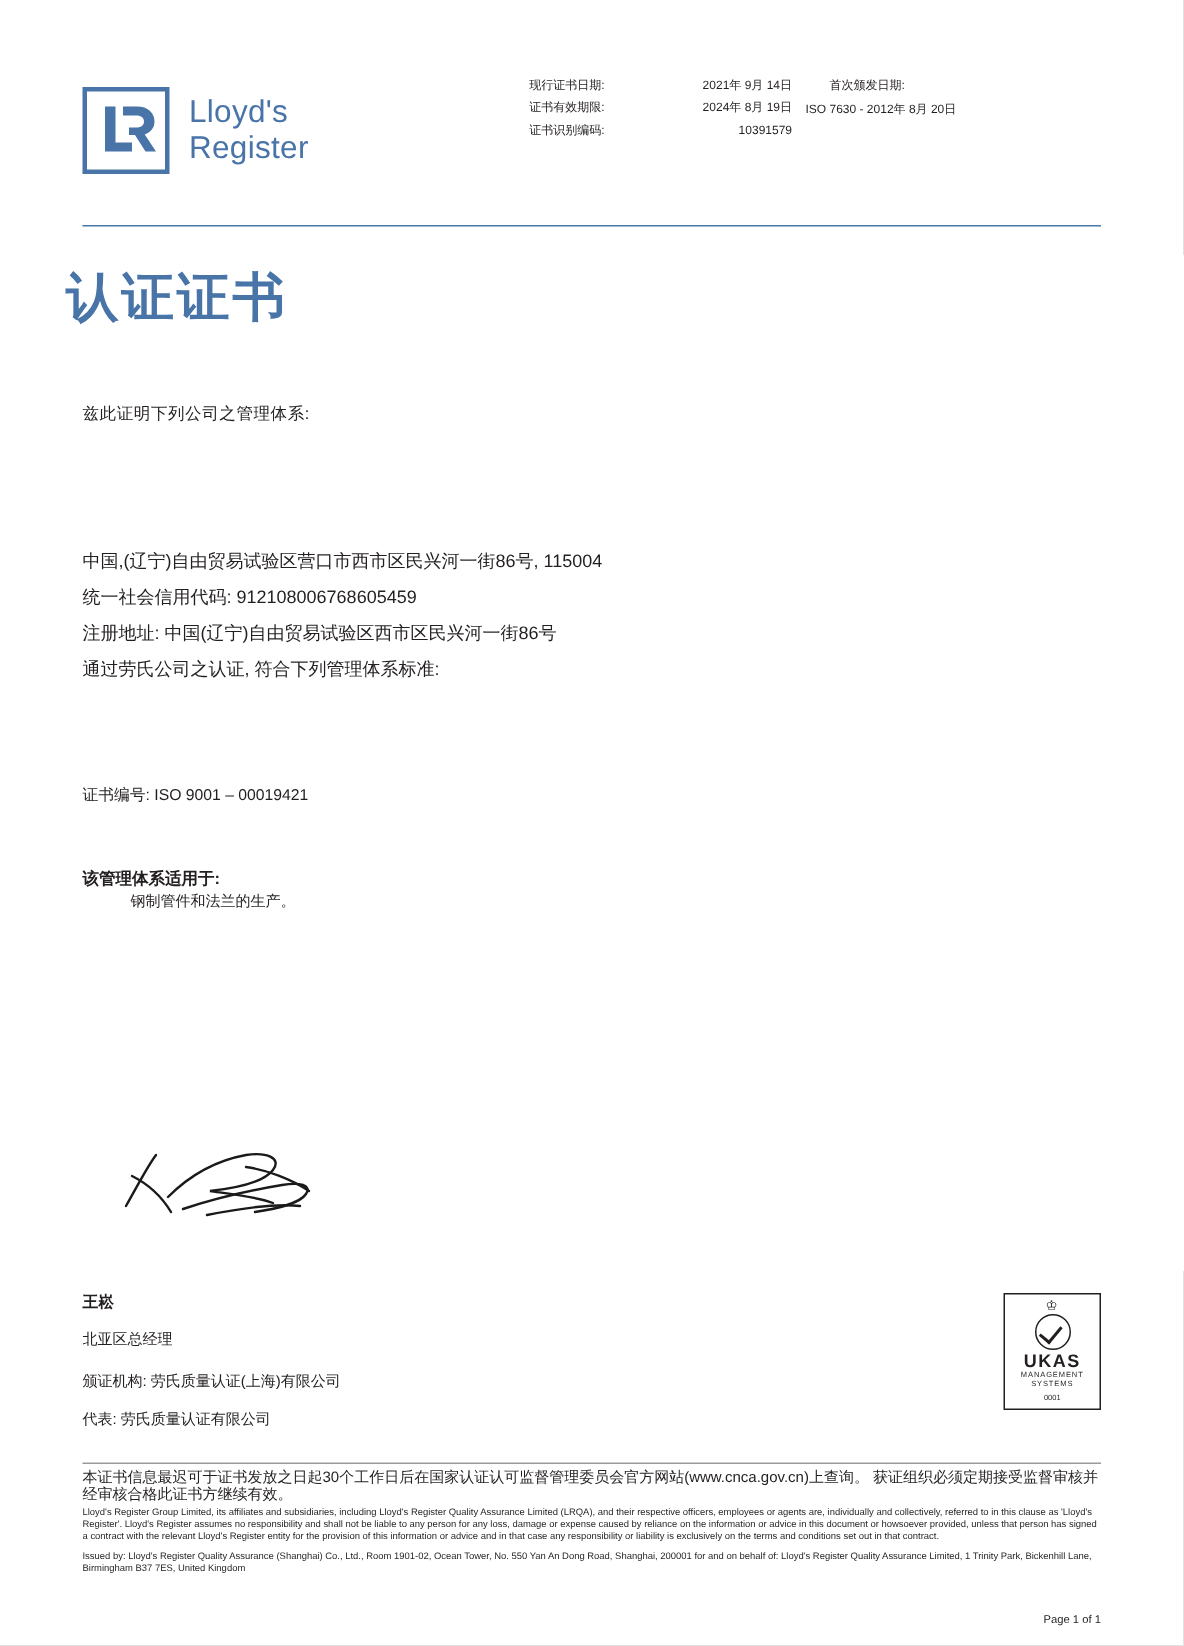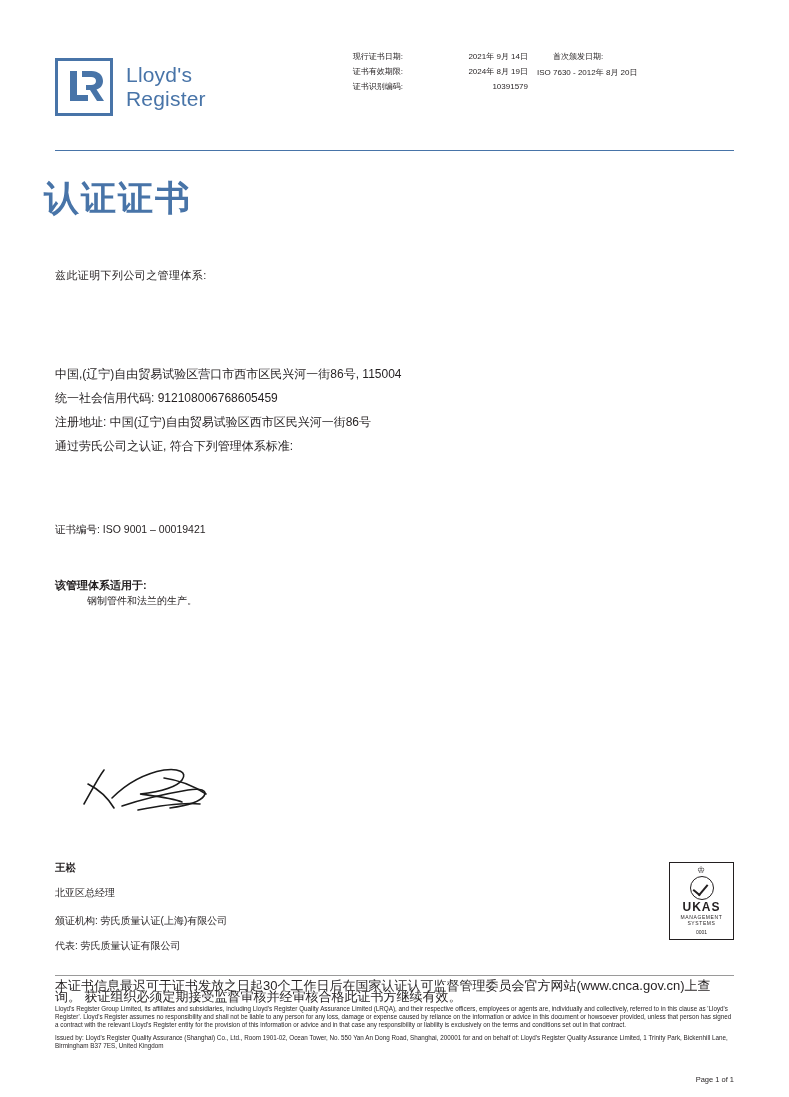--- a/index.html
+++ b/index.html
@@ -256,21 +256,21 @@
     top: 975px;
     width: 679px;
     height: 1px;
     background: #9a9a9a;
   }
   .foot-cn {
     position: absolute;
     left: 55px;
     top: 980px;
     width: 680px;
-    font-size: 13px;
+    font-size: 10px;
     color: #231f20;
     line-height: 11px;
   }
   .foot-en {
     position: absolute;
     left: 55px;
     top: 1005px;
     width: 680px;
     font-size: 6.3px;
     color: #231f20;

